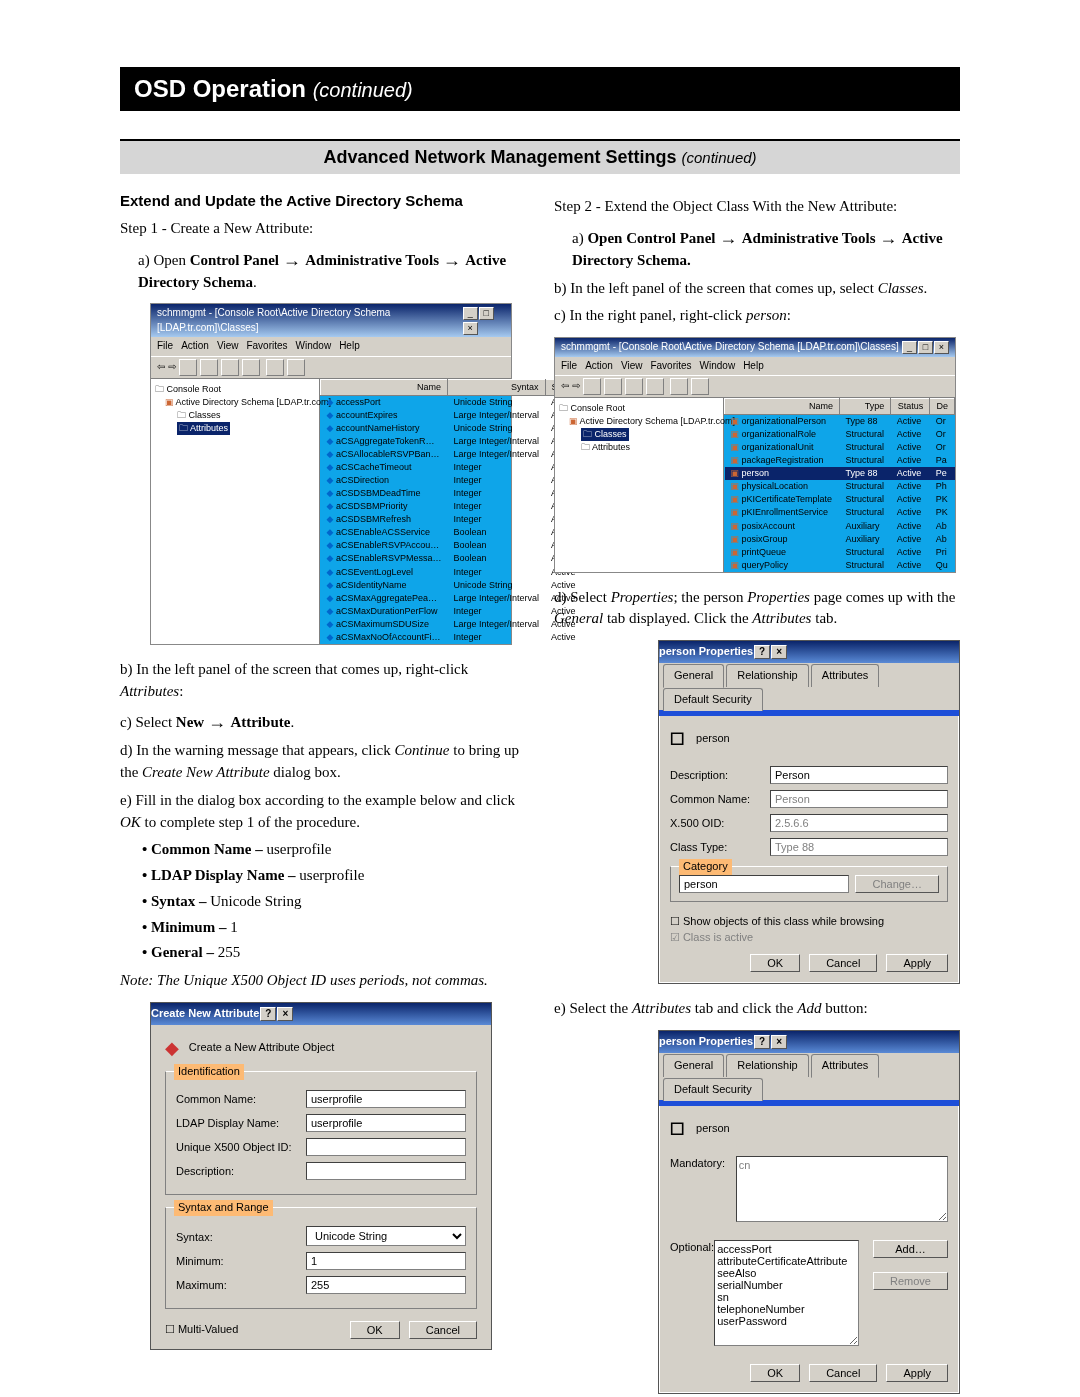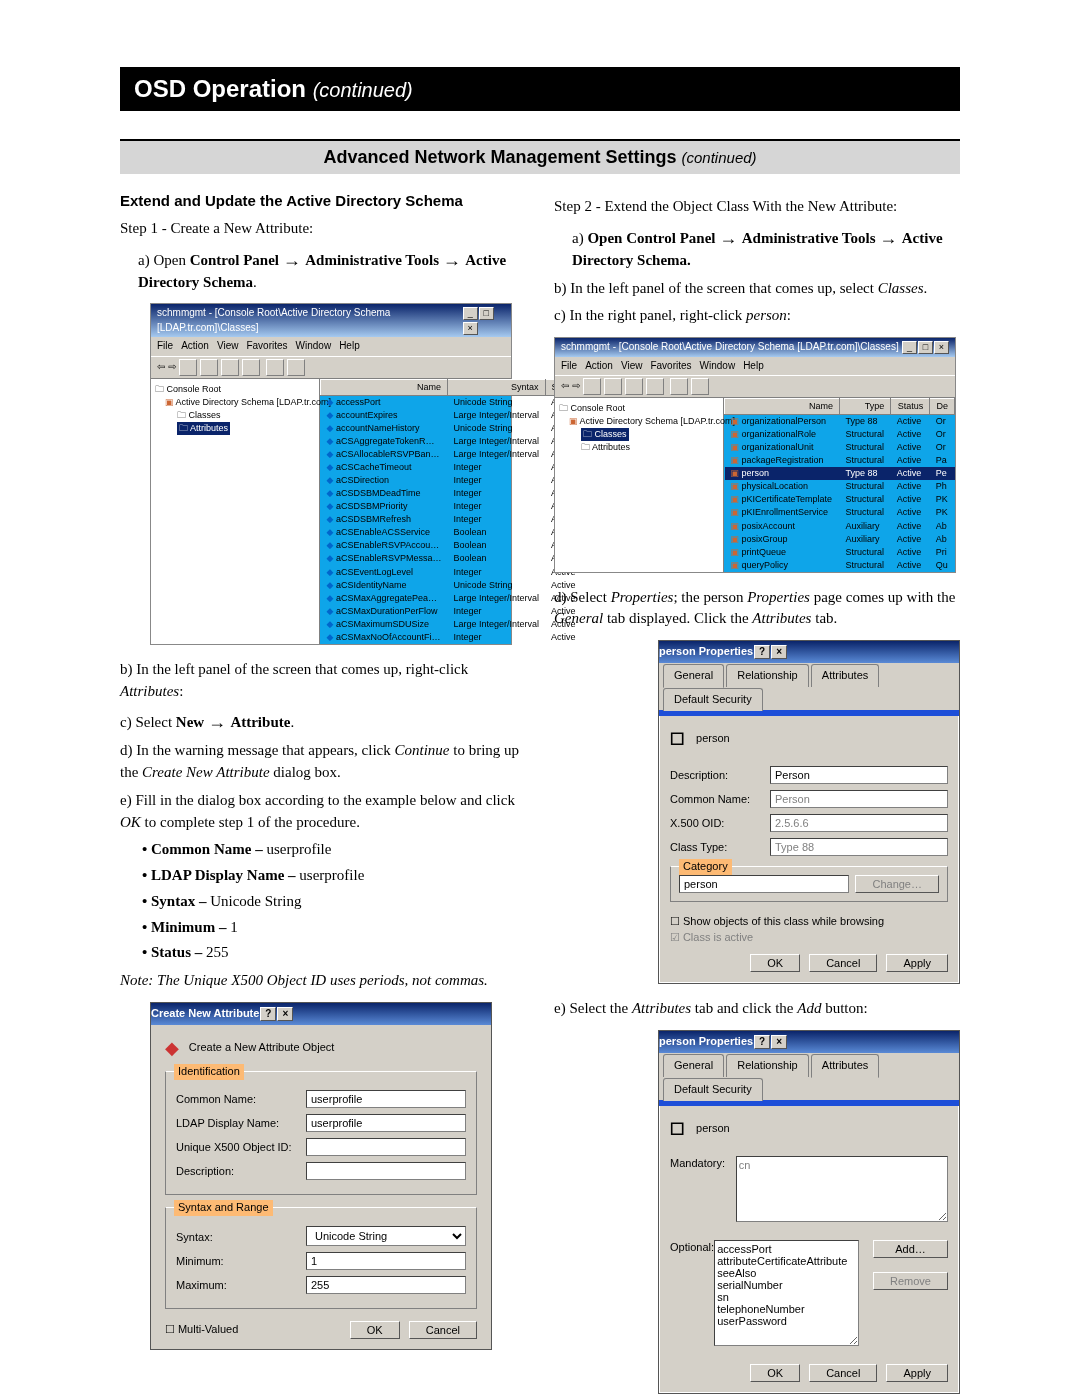--- a/index.html
+++ b/index.html
@@ -418,21 +418,21 @@
         <span>d) In the warning message that appears, click </span><span class="ital">Continue</span><span> to bring up the </span><span class="ital">Create New Attribute</span><span> dialog box.</span>
       </p>
       <p>
         <span>e) Fill in the dialog box according to the example below and click </span><span class="ital">OK</span><span> to complete step 1 of the procedure.</span>
       </p>
       <ul class="bullets">
         <li><span class="bold">Common Name – </span><span>userprofile</span></li>
         <li><span class="bold">LDAP Display Name – </span><span>userprofile</span></li>
         <li><span class="bold">Syntax – </span><span>Unicode String</span></li>
         <li><span class="bold">Minimum – </span><span>1</span></li>
-        <li><span class="bold">Status – </span><span>255</span></li>
+        <li><span class="bold">General – </span><span>255</span></li>
       </ul>
       <p class="note">Note: The Unique X500 Object ID uses periods, not commas.</p>
 
       <div class="dlg" style="width:340px; margin-left:30px;">
         <div class="dtitle">
           <span>Create New Attribute</span>
           <span class="btns"><span>?</span><span>×</span></span>
         </div>
         <div class="body">
           <div style="display:flex; align-items:center; gap:10px; margin-bottom:6px;">

